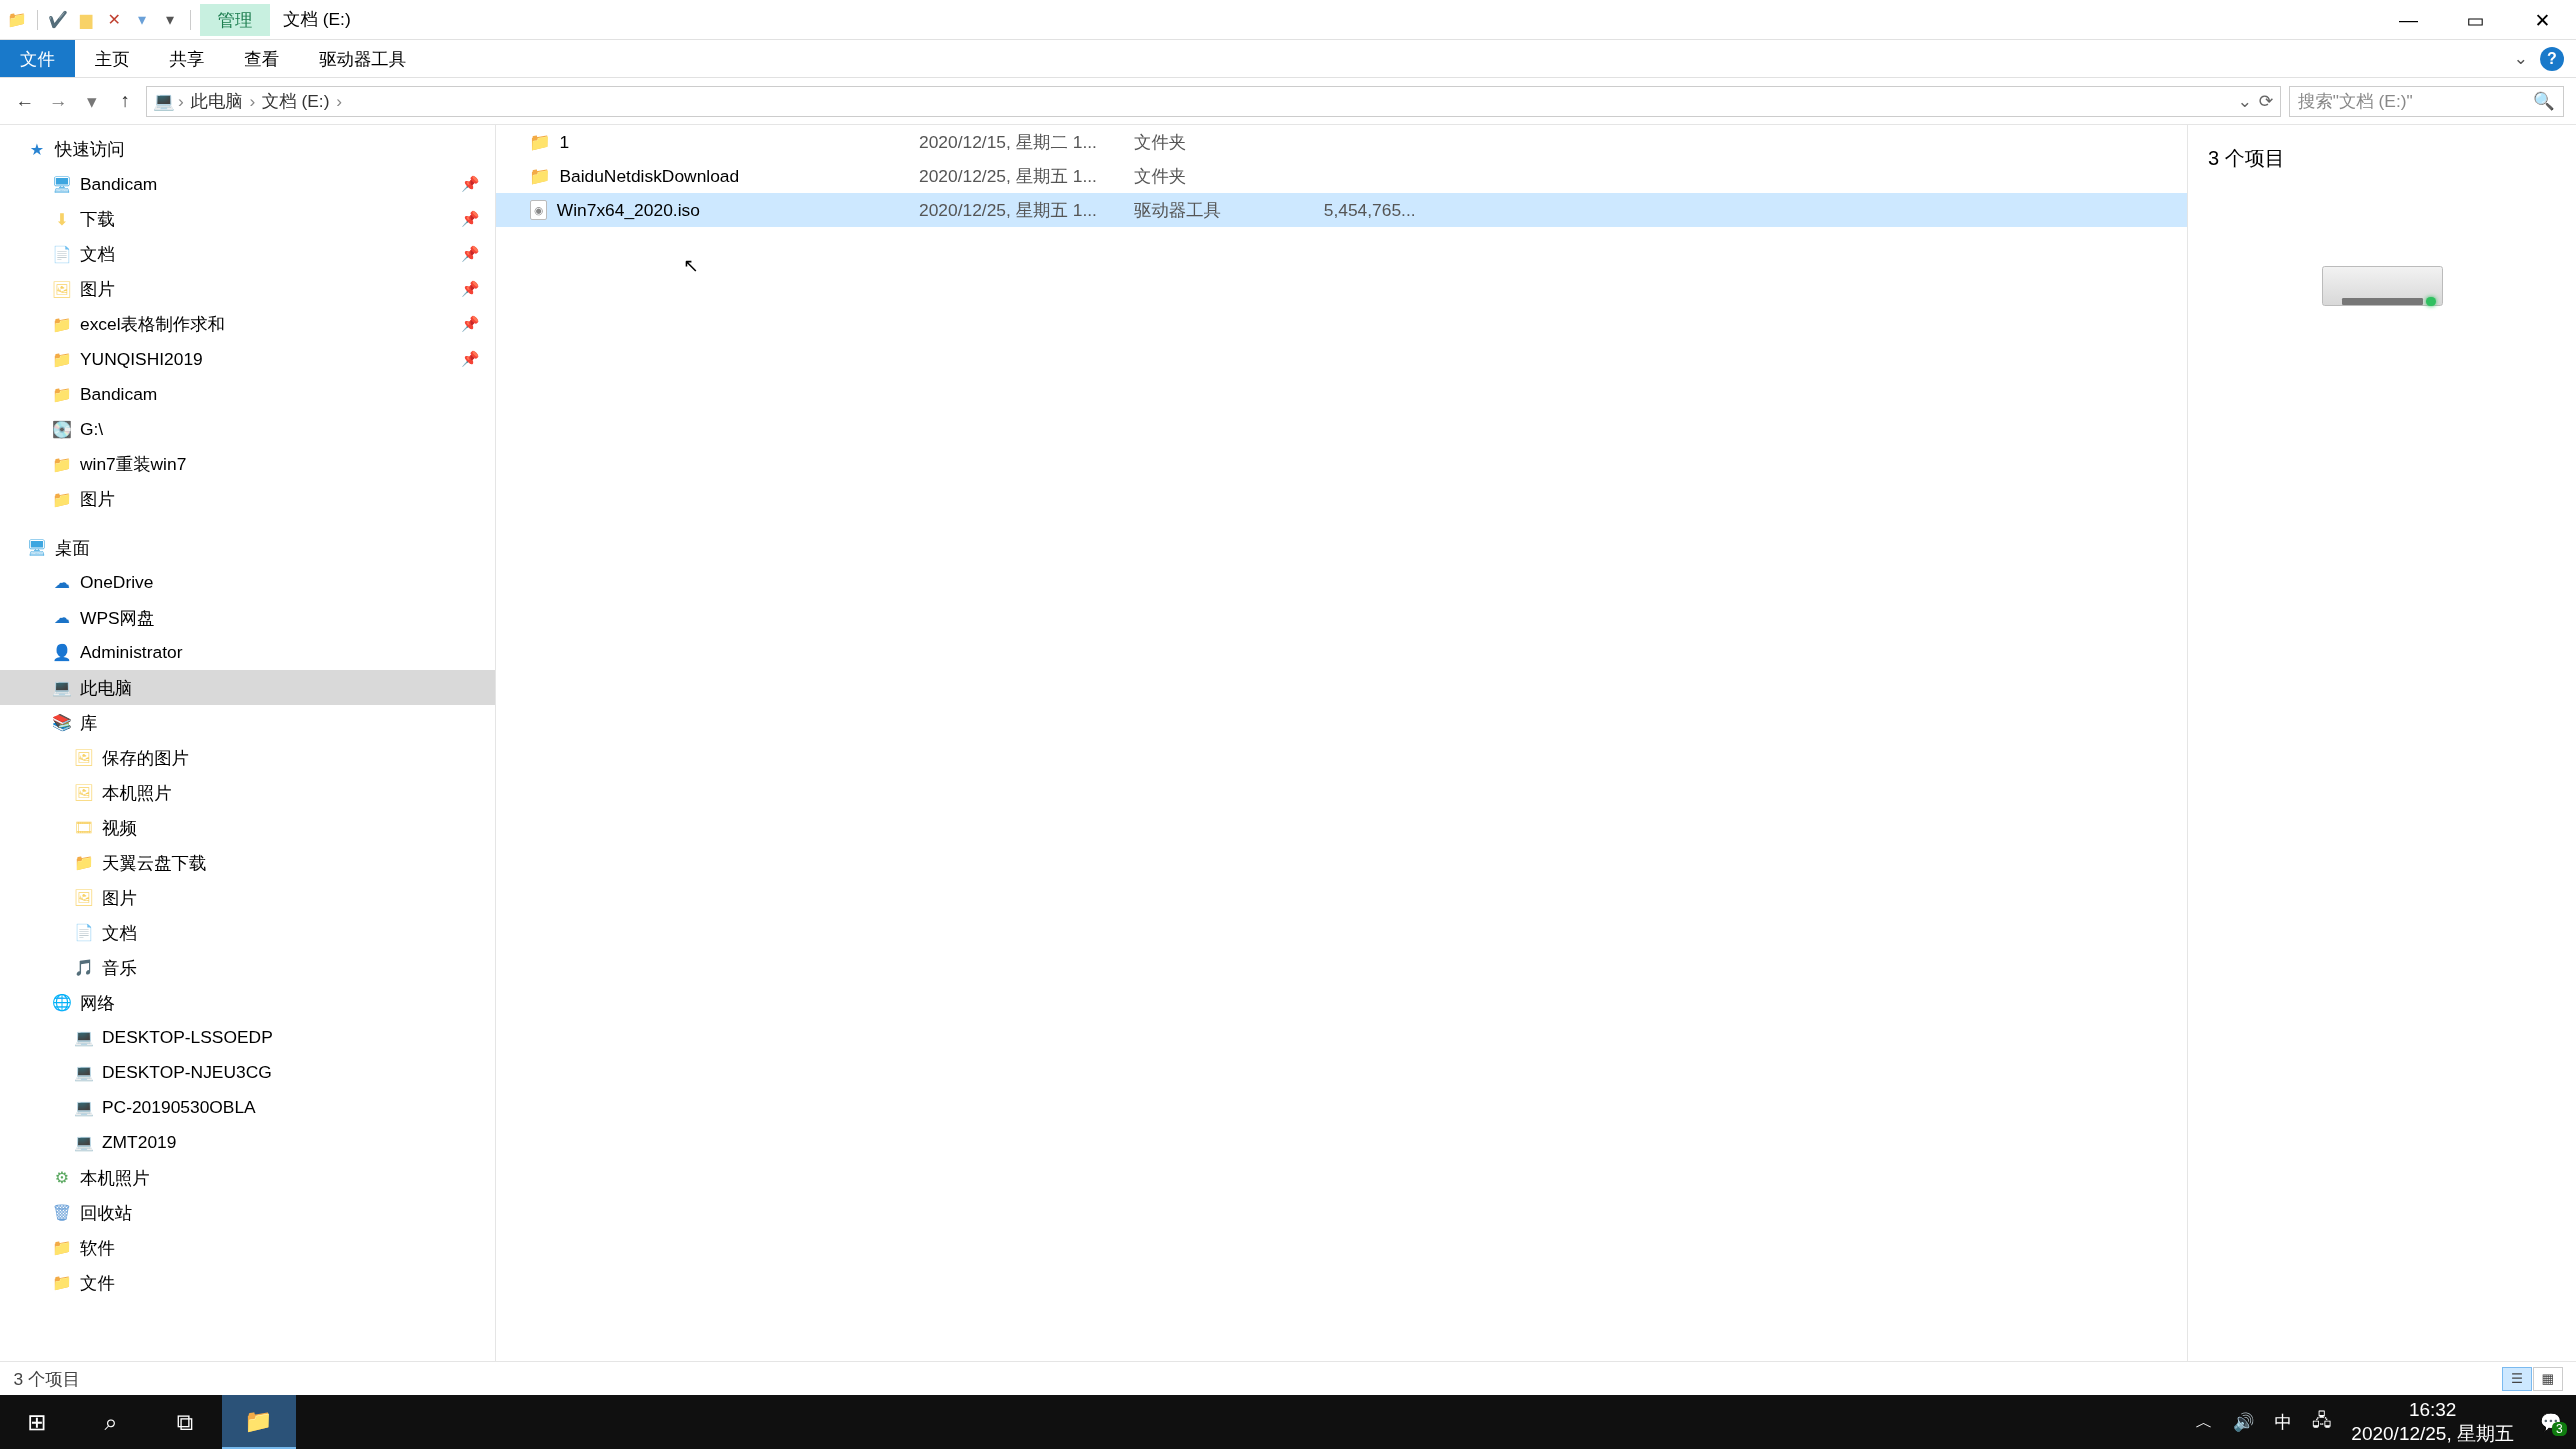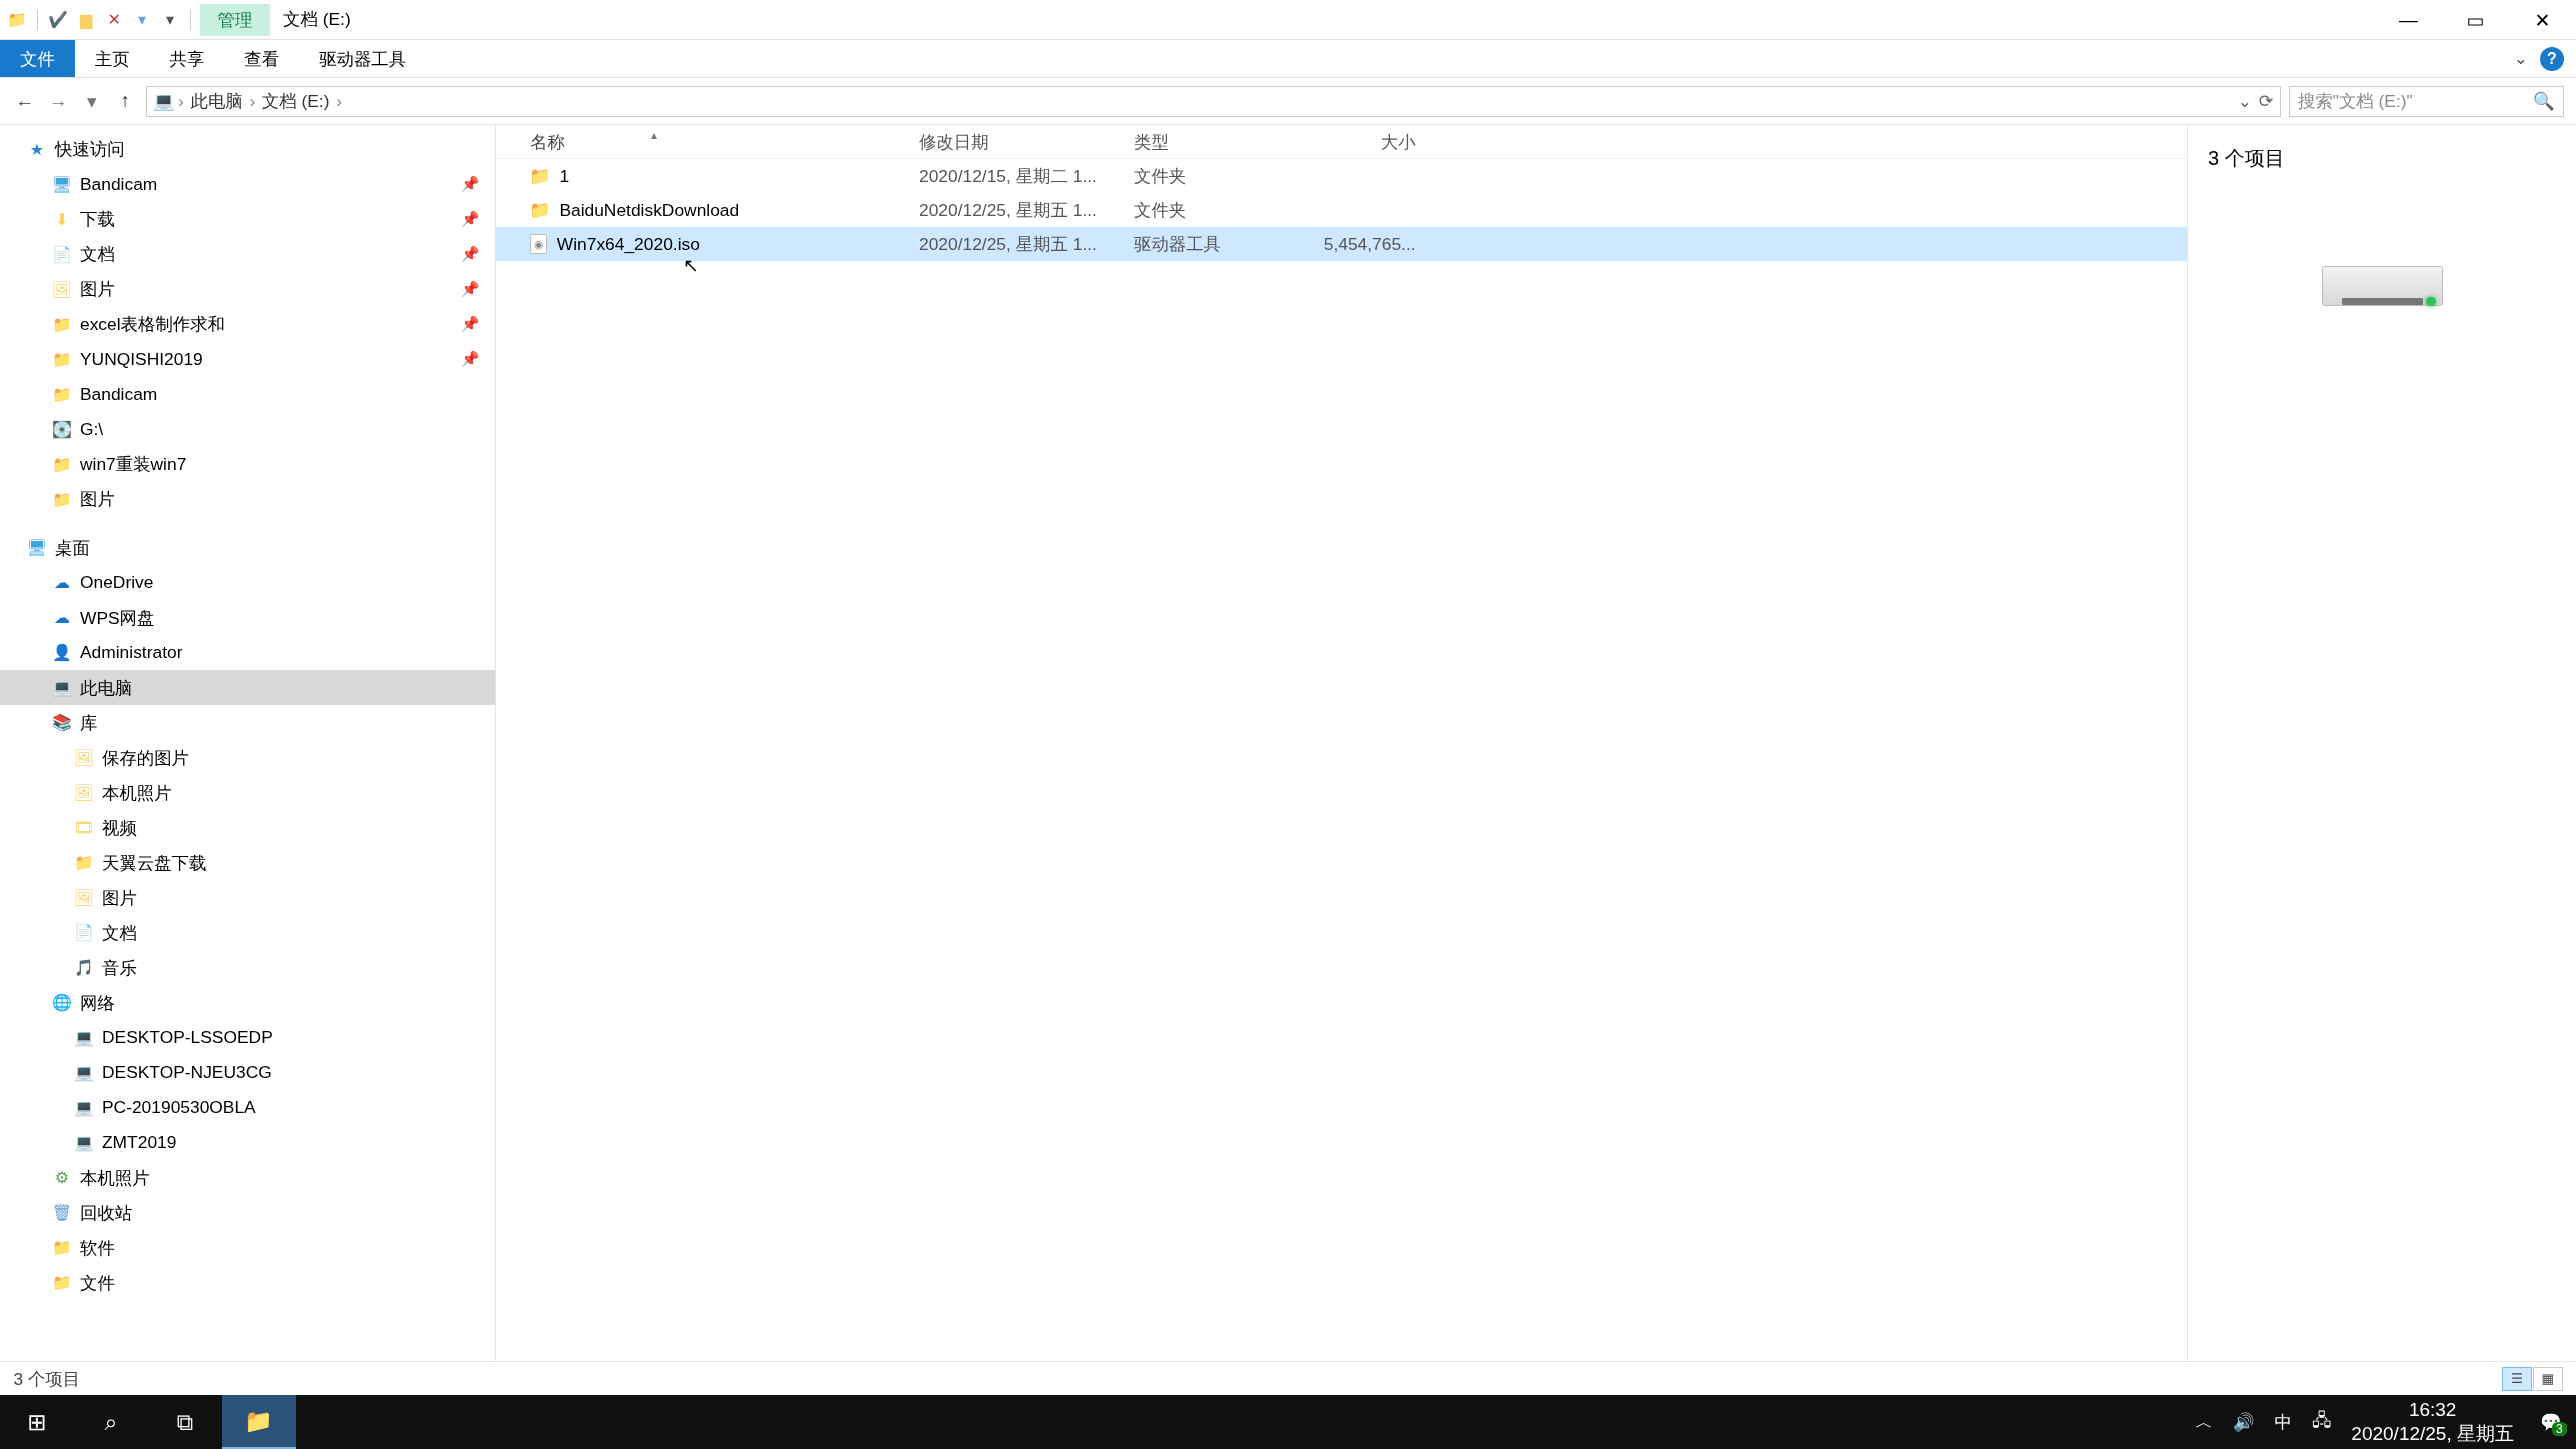--- a/index.html
+++ b/index.html
@@ -300,29 +300,20 @@
         <span>软件</span>
       </div>
     <div class="item lvl2">
         <span class="ic folder">📁</span>
         <span>文件</span>
       </div>
   </div>
 
   <div class="filepane">
     <div class="filelist">
-      <div class="hdr">
-        <div class="col name">
-            <span>名称</span>
-            <span class="sort">▴</span>
-          </div>
-        <div class="col date">修改日期</div>
-        <div class="col type">类型</div>
-        <div class="col size">大小</div>
-      </div>
 
       <div class="row">
         <div class="col name">
             <span class="fic folder">📁</span>
             <span>1</span>
           </div>
         <div class="col date">2020/12/15, 星期二 1...</div>
         <div class="col type">文件夹</div>
         <div class="col size"></div>
       </div>

